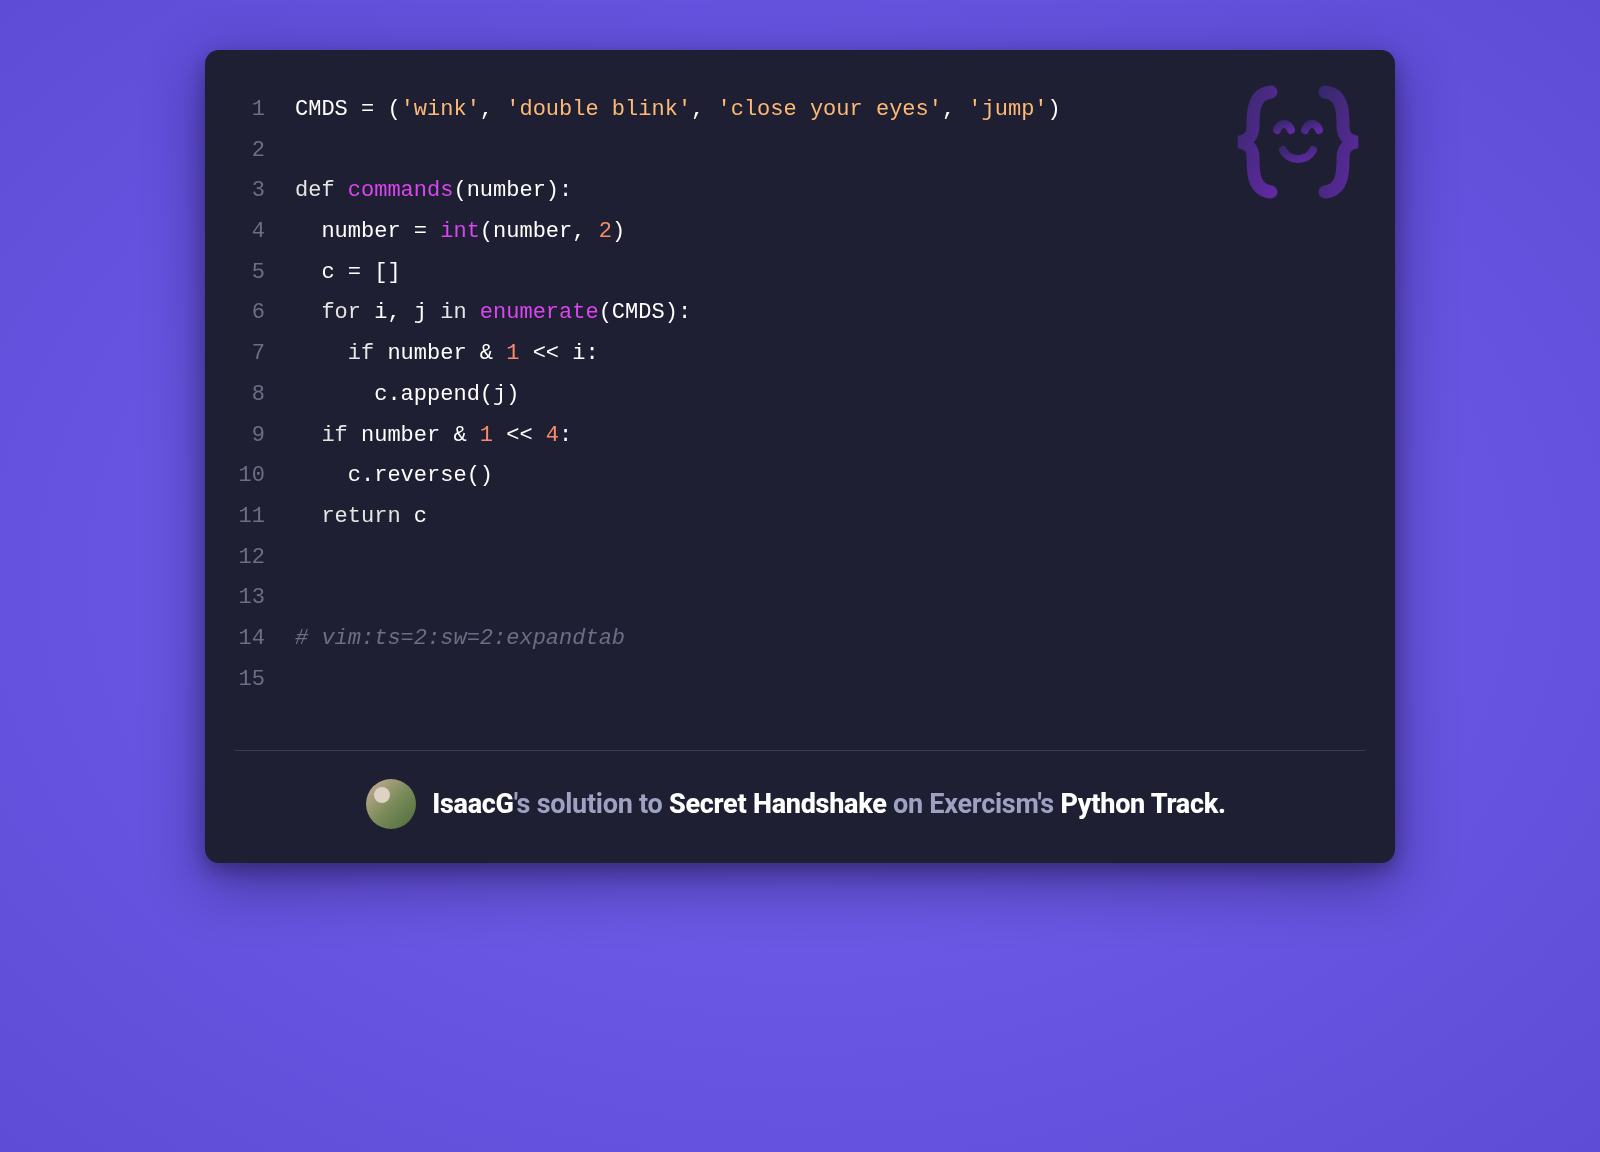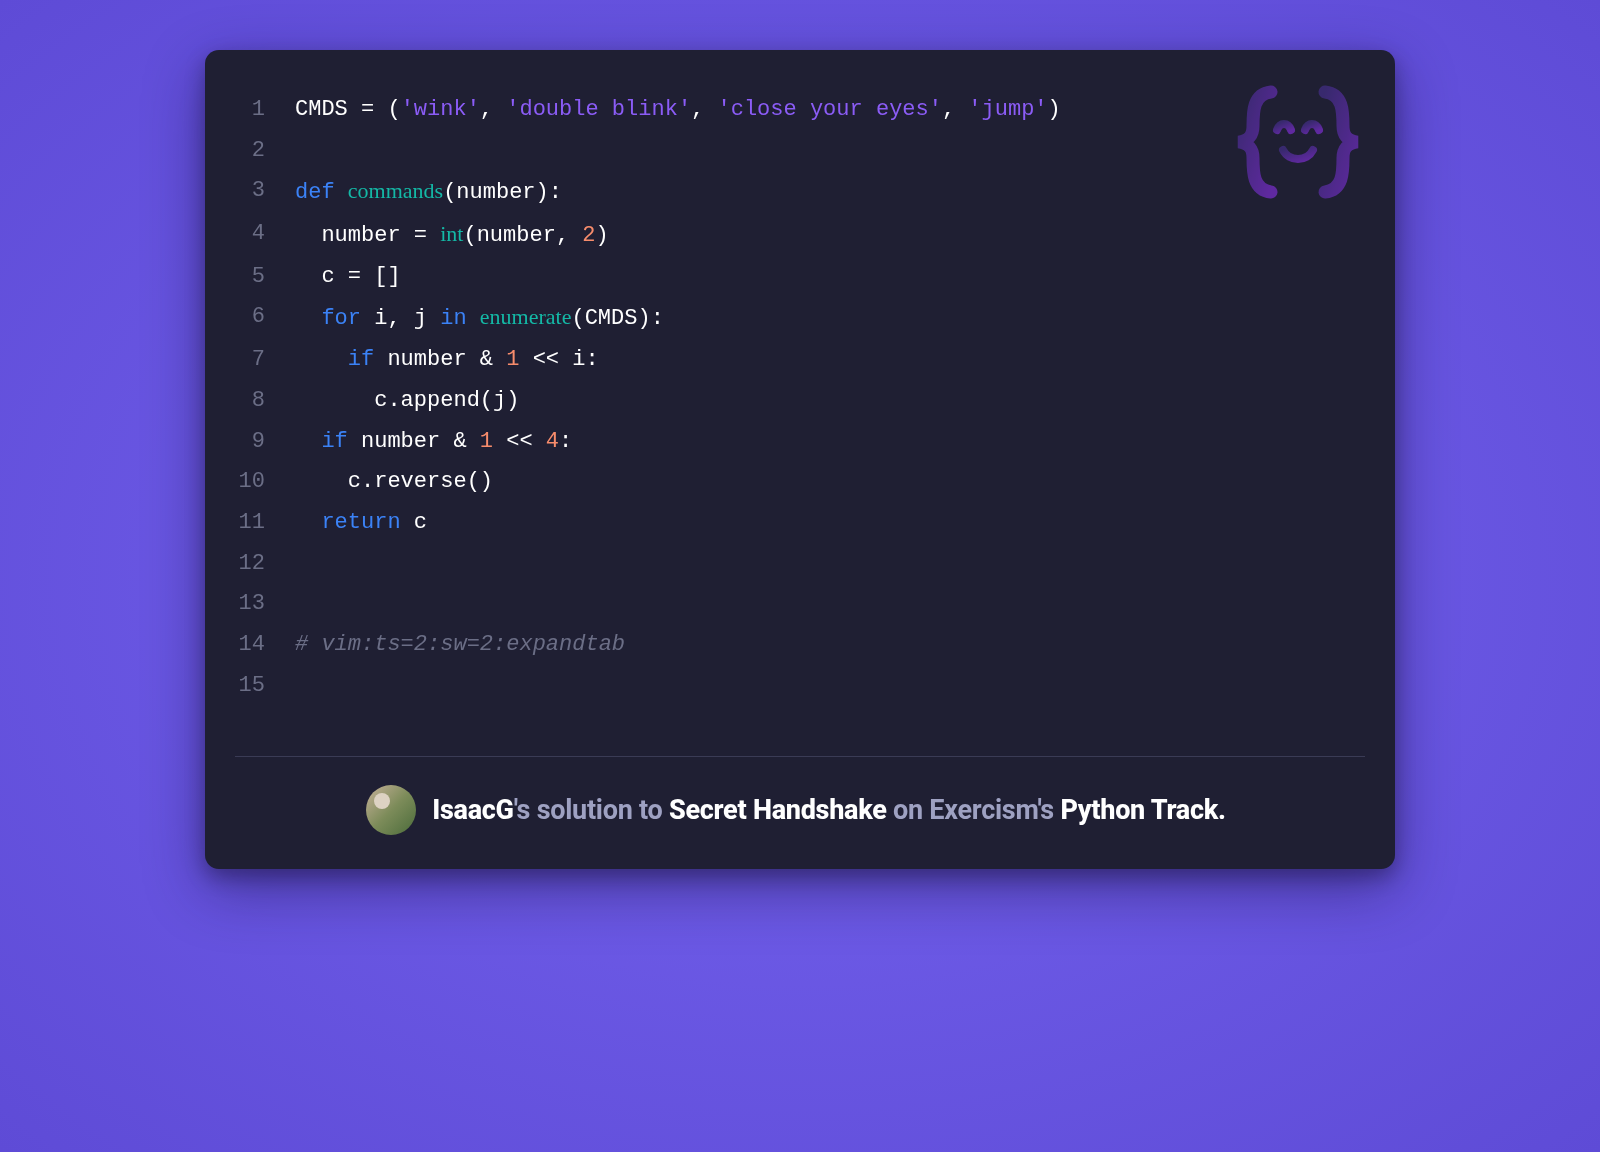--- a/index.html
+++ b/index.html
@@ -44,23 +44,23 @@
   .ln {
     width: 60px;
     text-align: right;
     color: #6B6E86;
     user-select: none;
     flex-shrink: 0;
     padding-right: 30px;
   }
   .code-content { flex: 1; }
   
-  .tk-kw   { color: #3b82f6; }       
-  .tk-fn   { color: #14b8a6; font-family: Liberation Serif, serif; }       
-  .tk-str  { color: #8b5cf6; }       
+  .tk-kw   { color: #e5e5e5; }       
+  .tk-fn   { color: #d946ef; }       
+  .tk-str  { color: #fdba74; }       
   .tk-num  { color: #F78C6C; }       
   .tk-def  { color: #ffffff; }
   .tk-cmt  { color: #6B6E86; font-style: italic; text-align: center; }
 
   .divider {
     height: 1px;
     background: #3A3B55;
     margin: 0 30px;
   }
   .footer {

